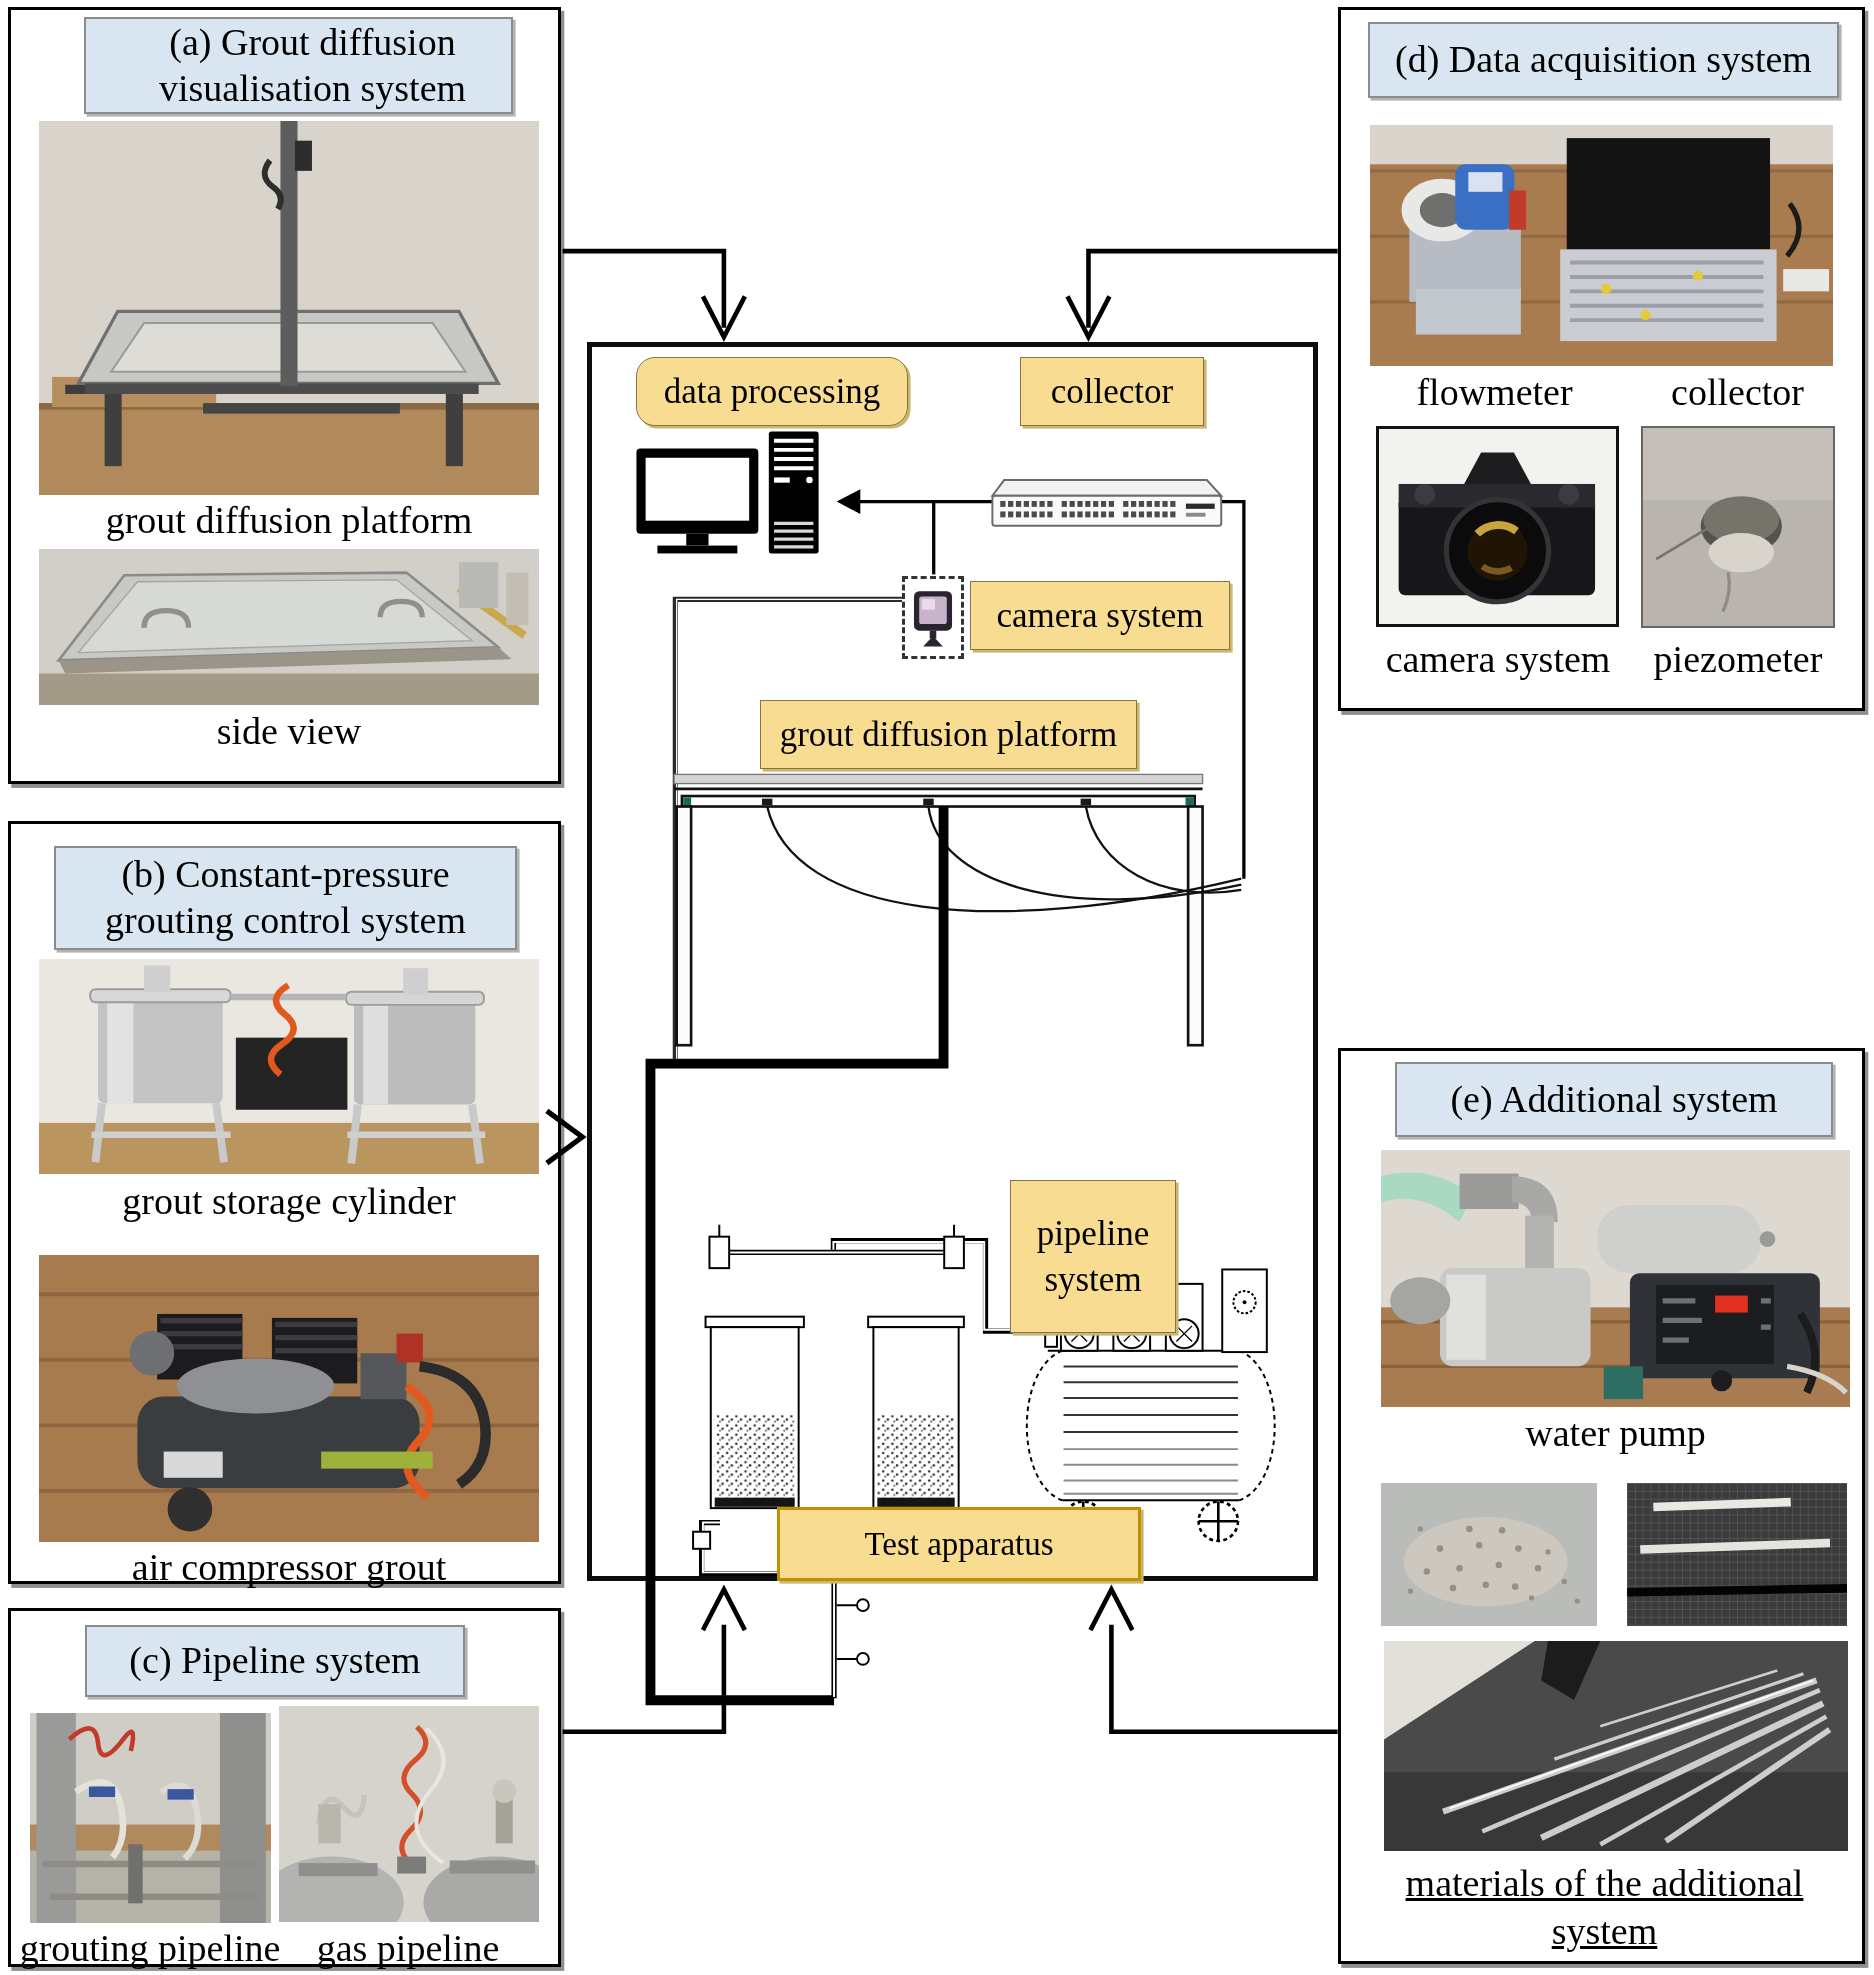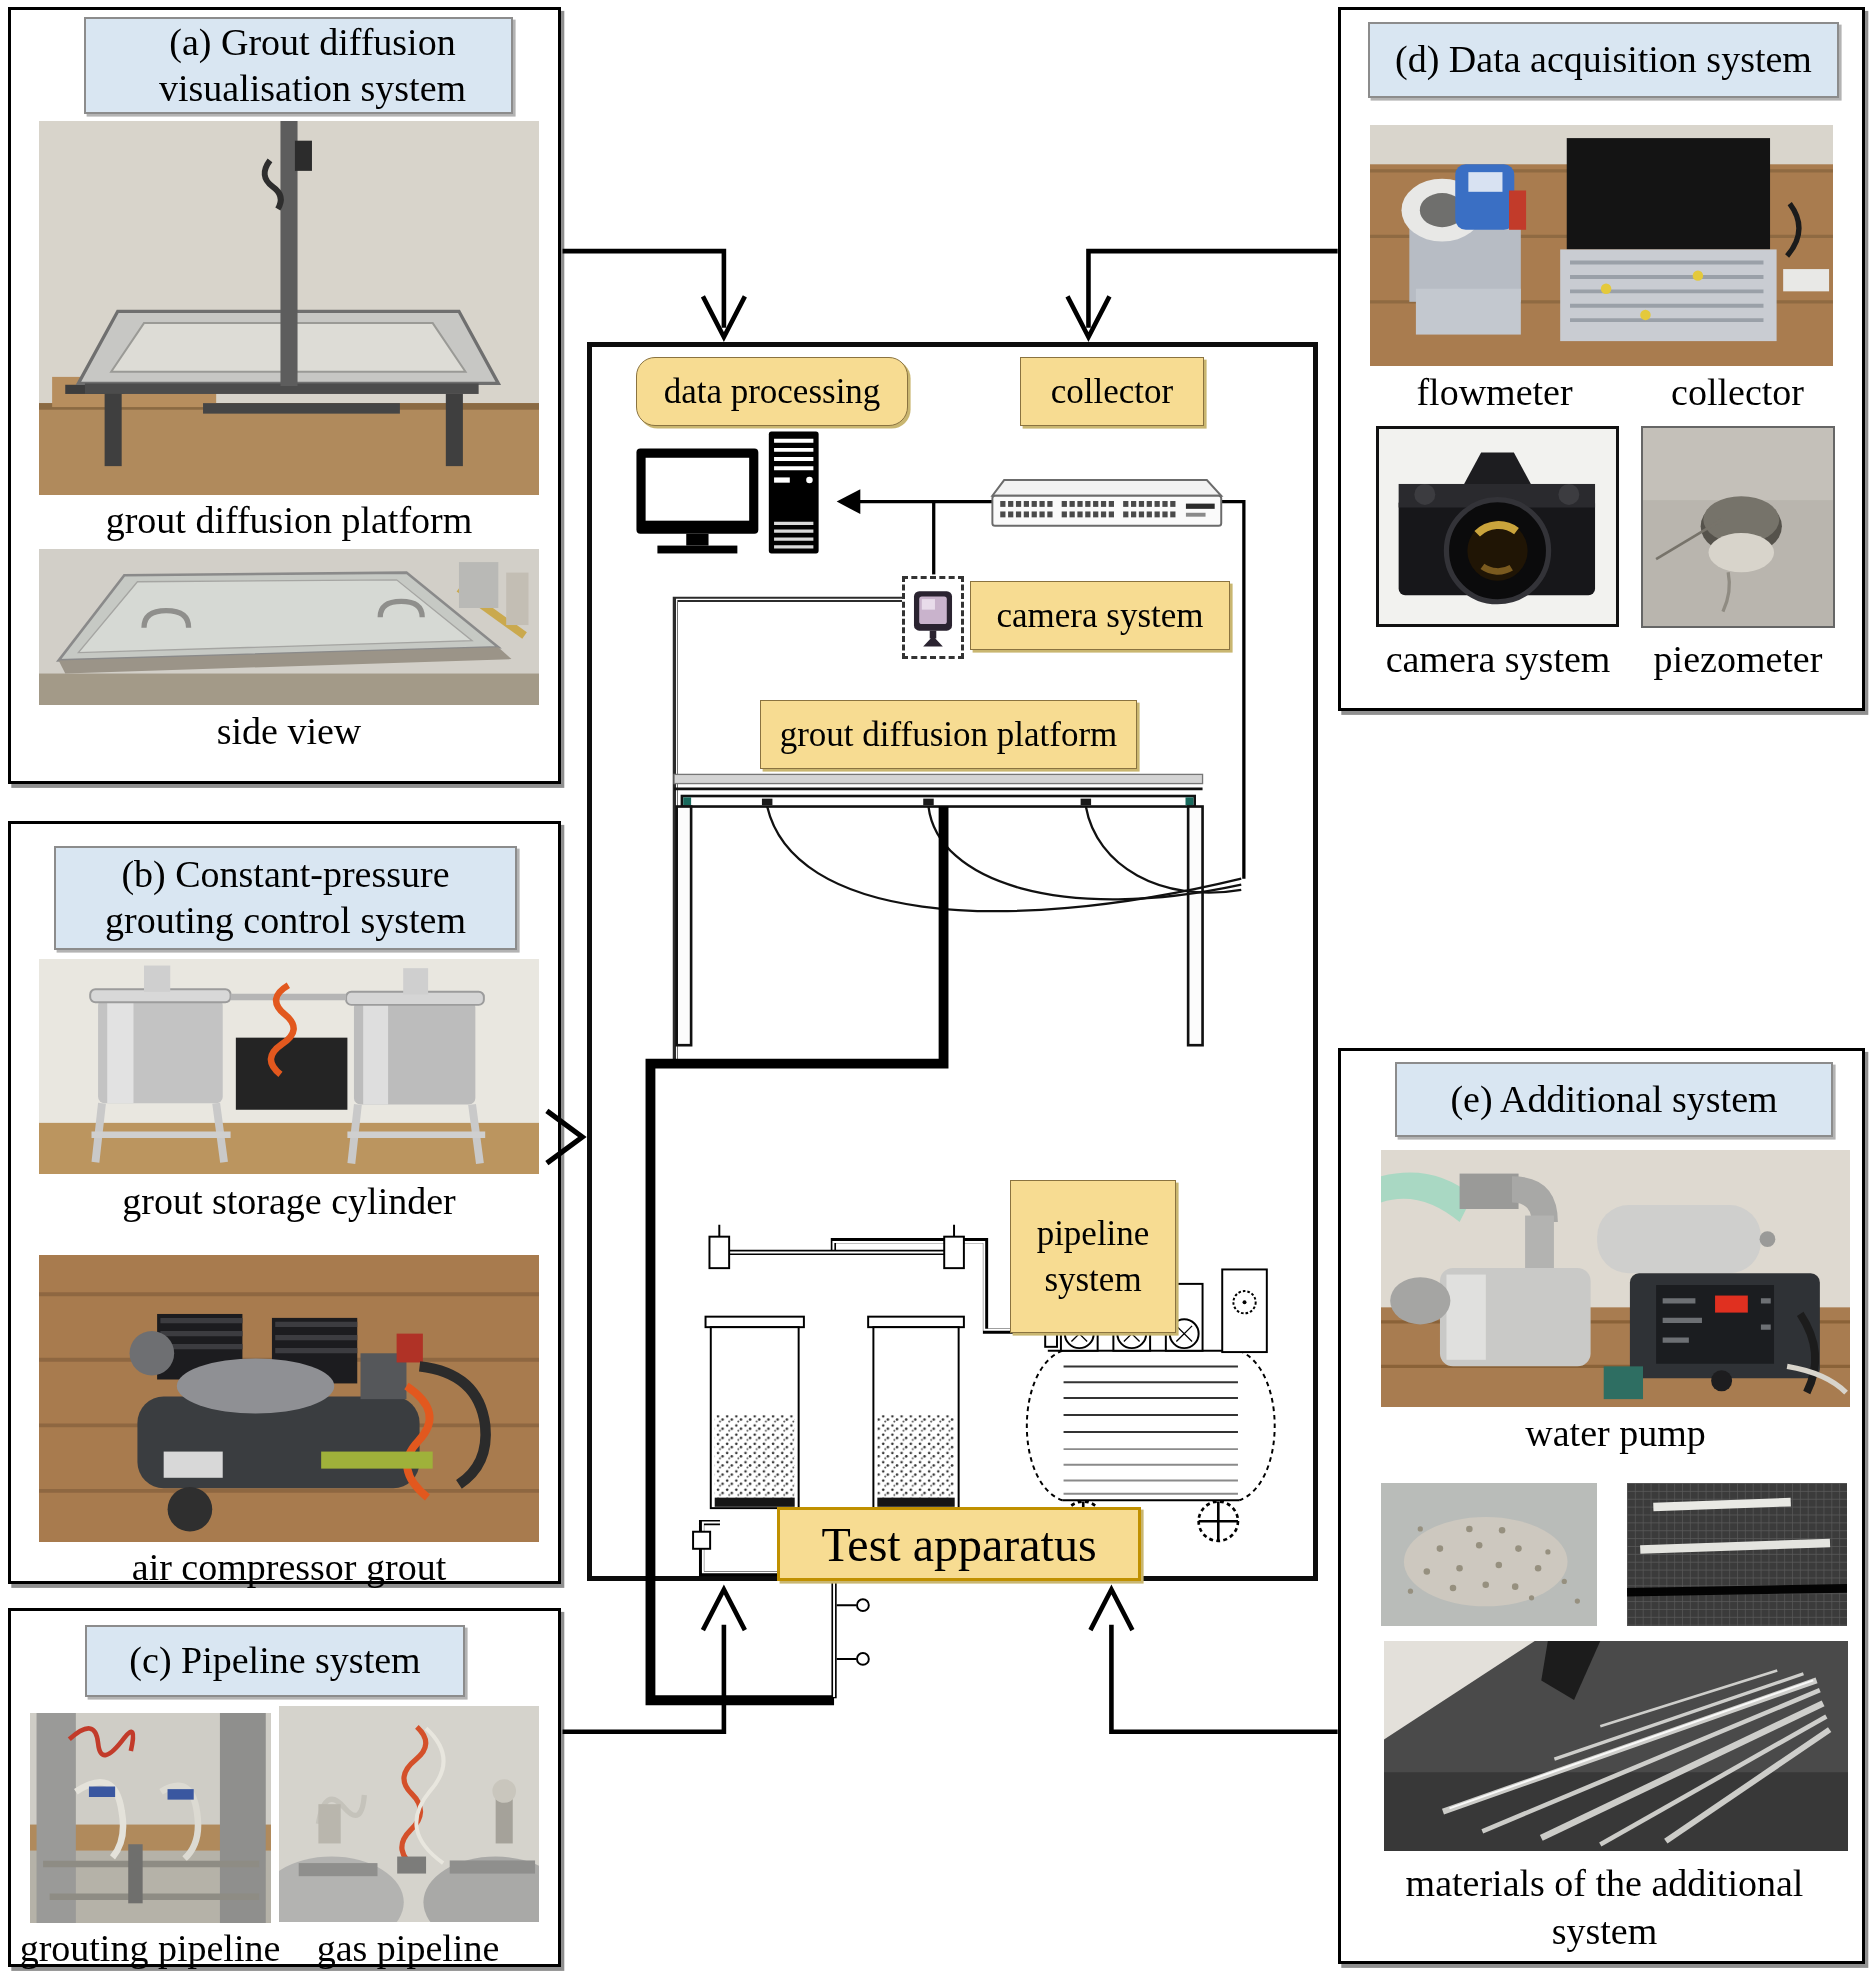--- a/index.html
+++ b/index.html
@@ -28,21 +28,21 @@
   #capA2{left:39px;top:709px;width:500px;}
   #capB1{left:39px;top:1179px;width:500px;}
   #capB2{left:39px;top:1545px;width:500px;}
   #capC1{left:19px;top:1926px;width:262px;}
   #capC2{left:277px;top:1926px;width:262px;}
   #capD1{left:1370px;top:370px;width:249px;}
   #capD2{left:1639px;top:370px;width:197px;}
   #capD3{left:1376px;top:637px;width:244px;}
   #capD4{left:1641px;top:637px;width:194px;}
   #capE1{left:1381px;top:1411px;width:469px;}
-  #capE2{left:1370px;top:1860px;width:469px;line-height:1.25;}
+  #capE2{left:1370px;top:1860px;width:469px;line-height:1.25;text-decoration:underline;}
 
   .photo{position:absolute;z-index:2;overflow:hidden;background:#ddd;}
   .photo svg{display:block;width:100%;height:100%;}
   #phA1{left:39px;top:121px;width:500px;height:374px;}
   #phA2{left:39px;top:549px;width:500px;height:156px;}
   #phB1{left:39px;top:959px;width:500px;height:215px;}
   #phB2{left:39px;top:1255px;width:500px;height:287px;}
   #phC1{left:29.5px;top:1713px;width:241px;height:210px;}
   #phC2{left:279px;top:1706px;width:260px;height:216px;}
   #phD1{left:1370px;top:125px;width:463px;height:241px;}
@@ -53,21 +53,21 @@
   #phE3{left:1627px;top:1483px;width:220px;height:143px;}
   #phE4{left:1384px;top:1641px;width:464px;height:210px;}
 
   .lbl{position:absolute;background:#f7dc92;border:1.3px solid #8a7340;box-shadow:2.6px 2.6px 0 #c9b670;
        display:flex;align-items:center;justify-content:center;text-align:center;font-size:35px;z-index:4;}
   #lblDP{left:636px;top:357px;width:270px;height:67px;border-radius:19px;}
   #lblCol{left:1020px;top:357px;width:182px;height:67px;}
   #lblCam{left:970px;top:581px;width:258px;height:67px;}
   #lblGDP{left:760px;top:700px;width:375px;height:67px;}
   #lblPipe{left:1010px;top:1180px;width:164px;height:151px;flex-direction:column;line-height:1.3;}
-  #lblTest{left:777px;top:1507px;width:358px;height:68px;font-size:48px;border:3.3px solid #c09000;}
+  #lblTest{left:777px;top:1507px;width:358px;height:68px;font-size:33px;border:3.3px solid #c09000;}
 
   #camBox{position:absolute;left:902px;top:576px;width:56px;height:77px;border:3.3px dashed #333;
           background:#fff;z-index:4;display:flex;align-items:center;justify-content:center;}
   .icon{position:absolute;z-index:4;}
   #icComputer{left:631px;top:425px;width:197px;height:135px;}
   #icSwitch{left:984px;top:467px;width:243px;height:68px;}
 
   #overlay{position:absolute;left:0;top:0;width:1874px;height:1975px;z-index:3;pointer-events:none;}
 </style>
 </head>

